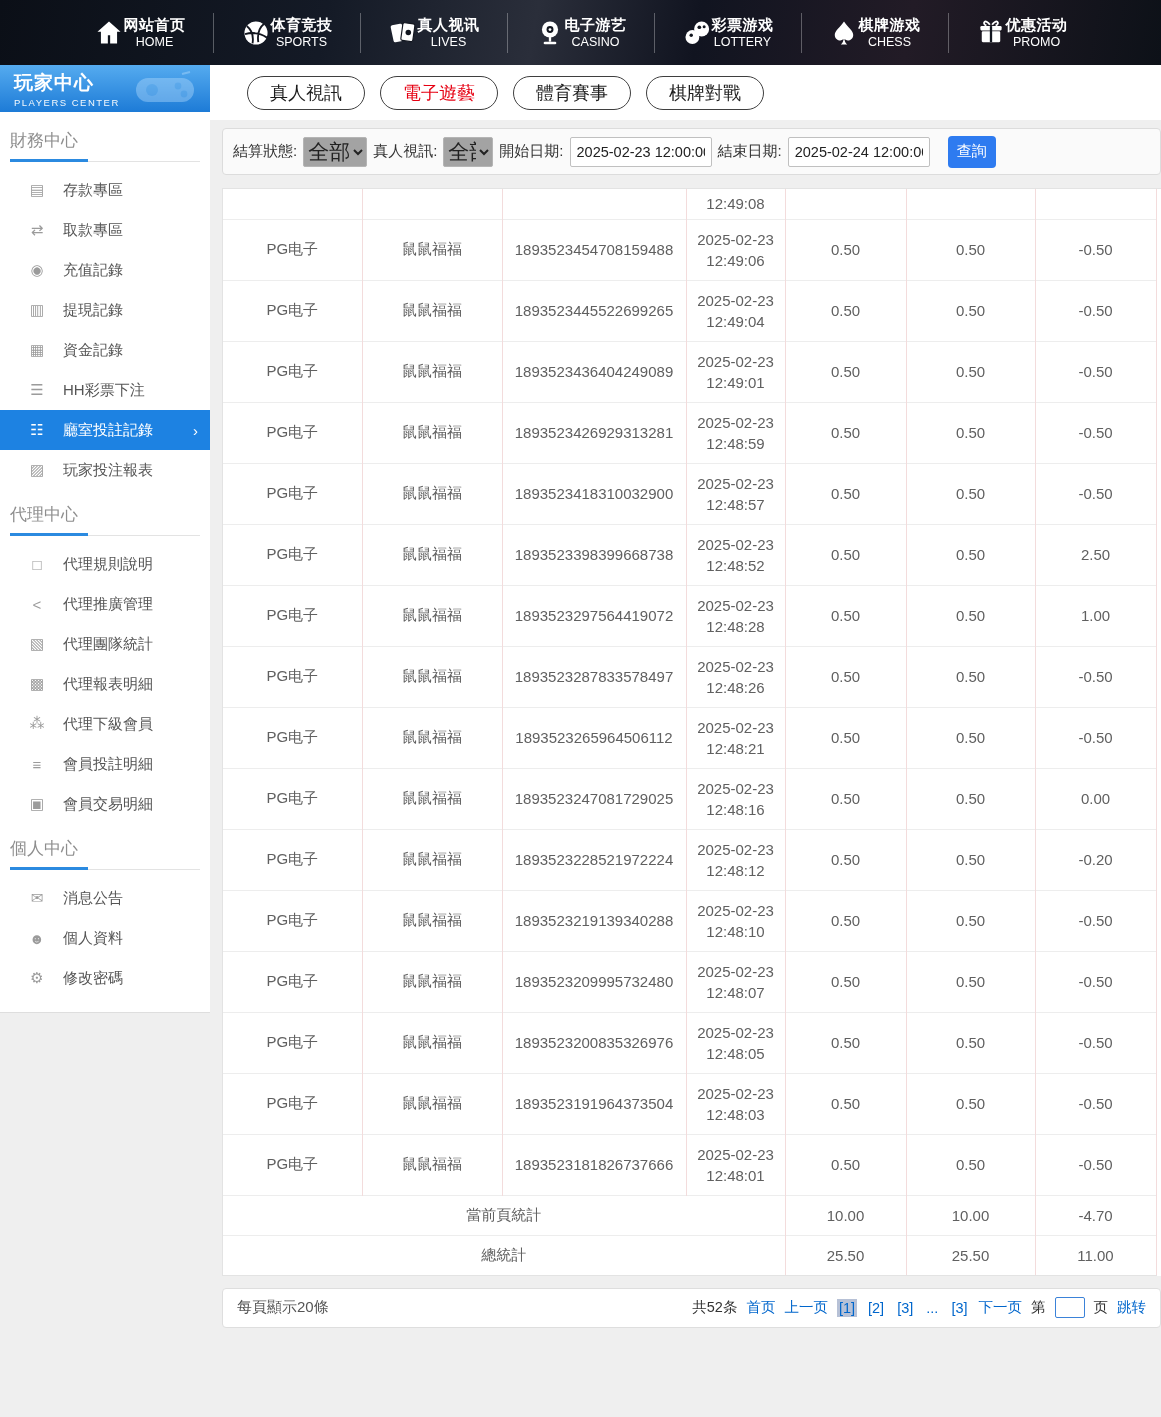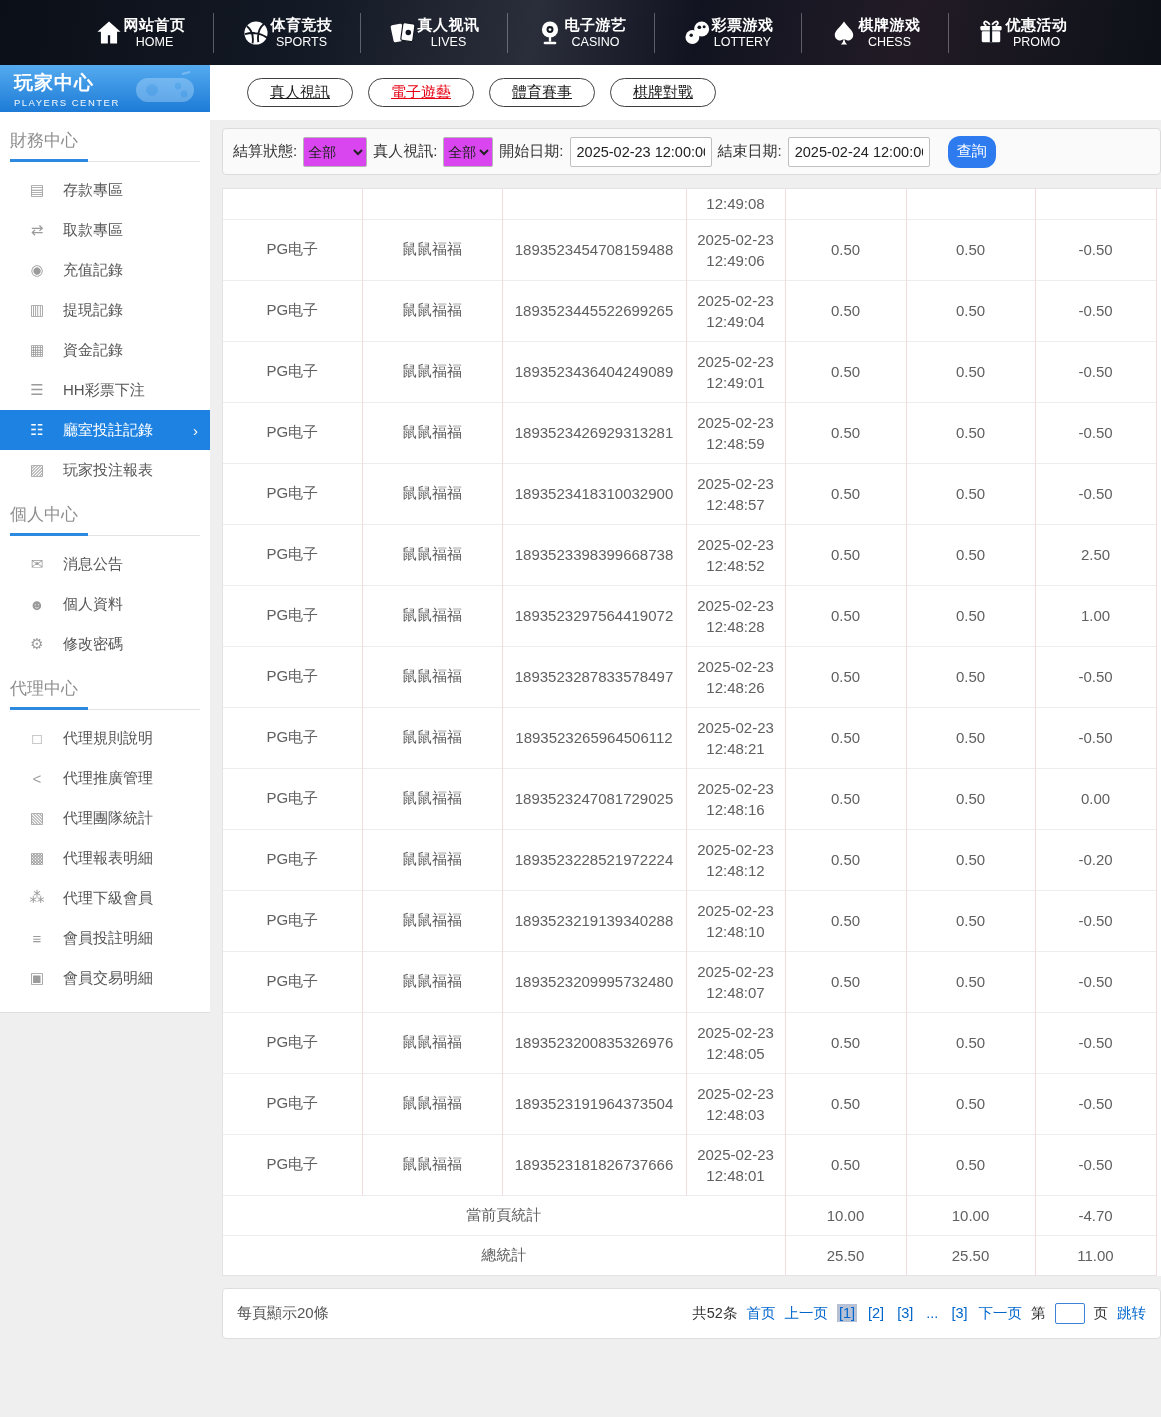--- a/index.html
+++ b/index.html
@@ -35,46 +35,46 @@
   .side-item .chevron { margin-left:auto; font-size:15px; }
   .side-item.active { background:#1d82e2; color:#fff; }
   .side-item.active .glyph { color:#fff; }
 
   
   .main { flex:1; display:flex; flex-direction:column; padding-left:12px; }
   .tabs-strip { background:#fff; height:55px; display:flex; align-items:center; gap:15px; padding-left:10px;
     margin-left:-12px; padding-right:0; }
   .tabs-strip .pad { width:12px; flex:0 0 12px; }
   .tab { border:1px solid #3f3f3f; border-radius:17px; padding:4px 22px; background:#fff;
-    font-size:15px; color:#1c1c1c; cursor:pointer; white-space:nowrap;text-decoration:underline; }
+    font-size:18px; color:#1c1c1c; cursor:pointer; white-space:nowrap; }
   .tab.active { color:#e60012; }
   .filter-bar { margin-top:8px; height:47px; background:#fafafa; border:1px solid #dcdcdc; border-radius:4px;
     display:flex; align-items:center; gap:6px; padding:11px 10px; }
   .filter-label { font-size:15px; color:#333; white-space:nowrap; }
-  .filter-bar select { height:30px; font-size:14px; color:#222; border:1px solid #b5b5b5; background:#d946ef; border-radius:2px; }
+  .filter-bar select { height:30px; font-size:21px; color:#222; border:1px solid #b5b5b5; background:#a3a3a3; border-radius:2px; }
   .sel-settle { width:64px; } .sel-order { width:50px; }
   .filter-bar input.date { height:30px; width:142px; font-size:14.5px; color:#222; border:1px solid #c0c0c0;
     border-radius:2px; padding:0 6px; font-family:"Liberation Sans","DejaVu Sans",sans-serif; }
   .btn-search { margin-left:12px; height:32px; width:48px; background:#2e7bf0; color:#fff; border:none;
-    border-radius:12px; font-size:15px; cursor:pointer; }
+    border-radius:4px; font-size:15px; cursor:pointer; }
 
   
   .table-panel { margin-top:13px; background:#fff; border-top:1px solid #e3e3e3; border-left:1px solid #e3e3e3; }
   table.bets { border-collapse:collapse; table-layout:fixed; width:933px; font-size:15px; color:#606060; }
   table.bets td { text-align:center; vertical-align:middle; border-top:1px solid #ededed; padding:2px 3px; }
   table.bets td + td { border-left:1px solid #f3dcdc; }
   table.bets td:last-child { border-right:1px solid #f3dcdc; }
   tr.partial td { border-top:none; height:30px; }
   tr.bet-row td { height:61px; }
   tr.sum-row td { height:40px; }
   tbody.summary tr:last-child td { border-bottom:1px solid #e3e3e3; }
   .dcell div { line-height:21px; }
 
   
-  .pager-bar { margin-top:12px; height:51px; background:#fff; border:1px solid #dedede; border-radius:4px;
+  .pager-bar { margin-top:12px; height:40px; background:#fff; border:1px solid #dedede; border-radius:4px;
     display:flex; align-items:center; justify-content:space-between; padding:12px 14px; }
   .per-page { font-size:15px; color:#555; }
   .pager-right { display:flex; align-items:center; gap:9px; font-size:14.5px; color:#333; }
   .plink { color:#0066cc; cursor:pointer; text-decoration:none; }
   .page { color:#0066cc; cursor:pointer; padding:1px 2px; }
   .page.active { background:#b7c1d6; }
   .jump-input { width:30px; height:21px; border:1px solid #3b82d8; border-radius:2px; background:#fff; }
 </style>
 </head>
 <body>
@@ -224,85 +224,85 @@
             <span class="chevron">›</span>
           </div>
             <div class="side-item">
             <span class="glyph">▨</span>
             <span>玩家投注報表</span>
             <span class="chevron"></span>
           </div>
           </div>
       </div>
       <div>
+        <div class="group-title">代理中心</div>
+        <div class="group-divider">
+            <span class="blue"></span>
+            <span class="gray"></span>
+          </div>
+        <div>
+
+        <div class="side-item">
+            <span class="glyph">□</span>
+            <span>代理規則說明</span>
+            <span class="chevron"></span>
+          </div>
+            <div class="side-item">
+            <span class="glyph">&lt;</span>
+            <span>代理推廣管理</span>
+            <span class="chevron"></span>
+          </div>
+            <div class="side-item">
+            <span class="glyph">▧</span>
+            <span>代理團隊統計</span>
+            <span class="chevron"></span>
+          </div>
+            <div class="side-item">
+            <span class="glyph">▩</span>
+            <span>代理報表明細</span>
+            <span class="chevron"></span>
+          </div>
+            <div class="side-item">
+            <span class="glyph">⁂</span>
+            <span>代理下級會員</span>
+            <span class="chevron"></span>
+          </div>
+            <div class="side-item">
+            <span class="glyph">≡</span>
+            <span>會員投註明細</span>
+            <span class="chevron"></span>
+          </div>
+            <div class="side-item">
+            <span class="glyph">▣</span>
+            <span>會員交易明細</span>
+            <span class="chevron"></span>
+          </div>
+          </div>
+      </div>
+      <div>
         <div class="group-title">個人中心</div>
         <div class="group-divider">
             <span class="blue"></span>
             <span class="gray"></span>
           </div>
         <div>
 
         <div class="side-item">
             <span class="glyph">✉</span>
             <span>消息公告</span>
             <span class="chevron"></span>
           </div>
             <div class="side-item">
             <span class="glyph">☻</span>
             <span>個人資料</span>
             <span class="chevron"></span>
           </div>
             <div class="side-item">
             <span class="glyph">⚙</span>
             <span>修改密碼</span>
-            <span class="chevron"></span>
-          </div>
-          </div>
-      </div>
-      <div>
-        <div class="group-title">代理中心</div>
-        <div class="group-divider">
-            <span class="blue"></span>
-            <span class="gray"></span>
-          </div>
-        <div>
-
-        <div class="side-item">
-            <span class="glyph">□</span>
-            <span>代理規則說明</span>
-            <span class="chevron"></span>
-          </div>
-            <div class="side-item">
-            <span class="glyph">&lt;</span>
-            <span>代理推廣管理</span>
-            <span class="chevron"></span>
-          </div>
-            <div class="side-item">
-            <span class="glyph">▧</span>
-            <span>代理團隊統計</span>
-            <span class="chevron"></span>
-          </div>
-            <div class="side-item">
-            <span class="glyph">▩</span>
-            <span>代理報表明細</span>
-            <span class="chevron"></span>
-          </div>
-            <div class="side-item">
-            <span class="glyph">⁂</span>
-            <span>代理下級會員</span>
-            <span class="chevron"></span>
-          </div>
-            <div class="side-item">
-            <span class="glyph">≡</span>
-            <span>會員投註明細</span>
-            <span class="chevron"></span>
-          </div>
-            <div class="side-item">
-            <span class="glyph">▣</span>
-            <span>會員交易明細</span>
             <span class="chevron"></span>
           </div>
           </div>
       </div>
     </div>
   </aside>
 
   <main class="main">
     <div class="tabs-strip">
       <span class="pad"></span>

